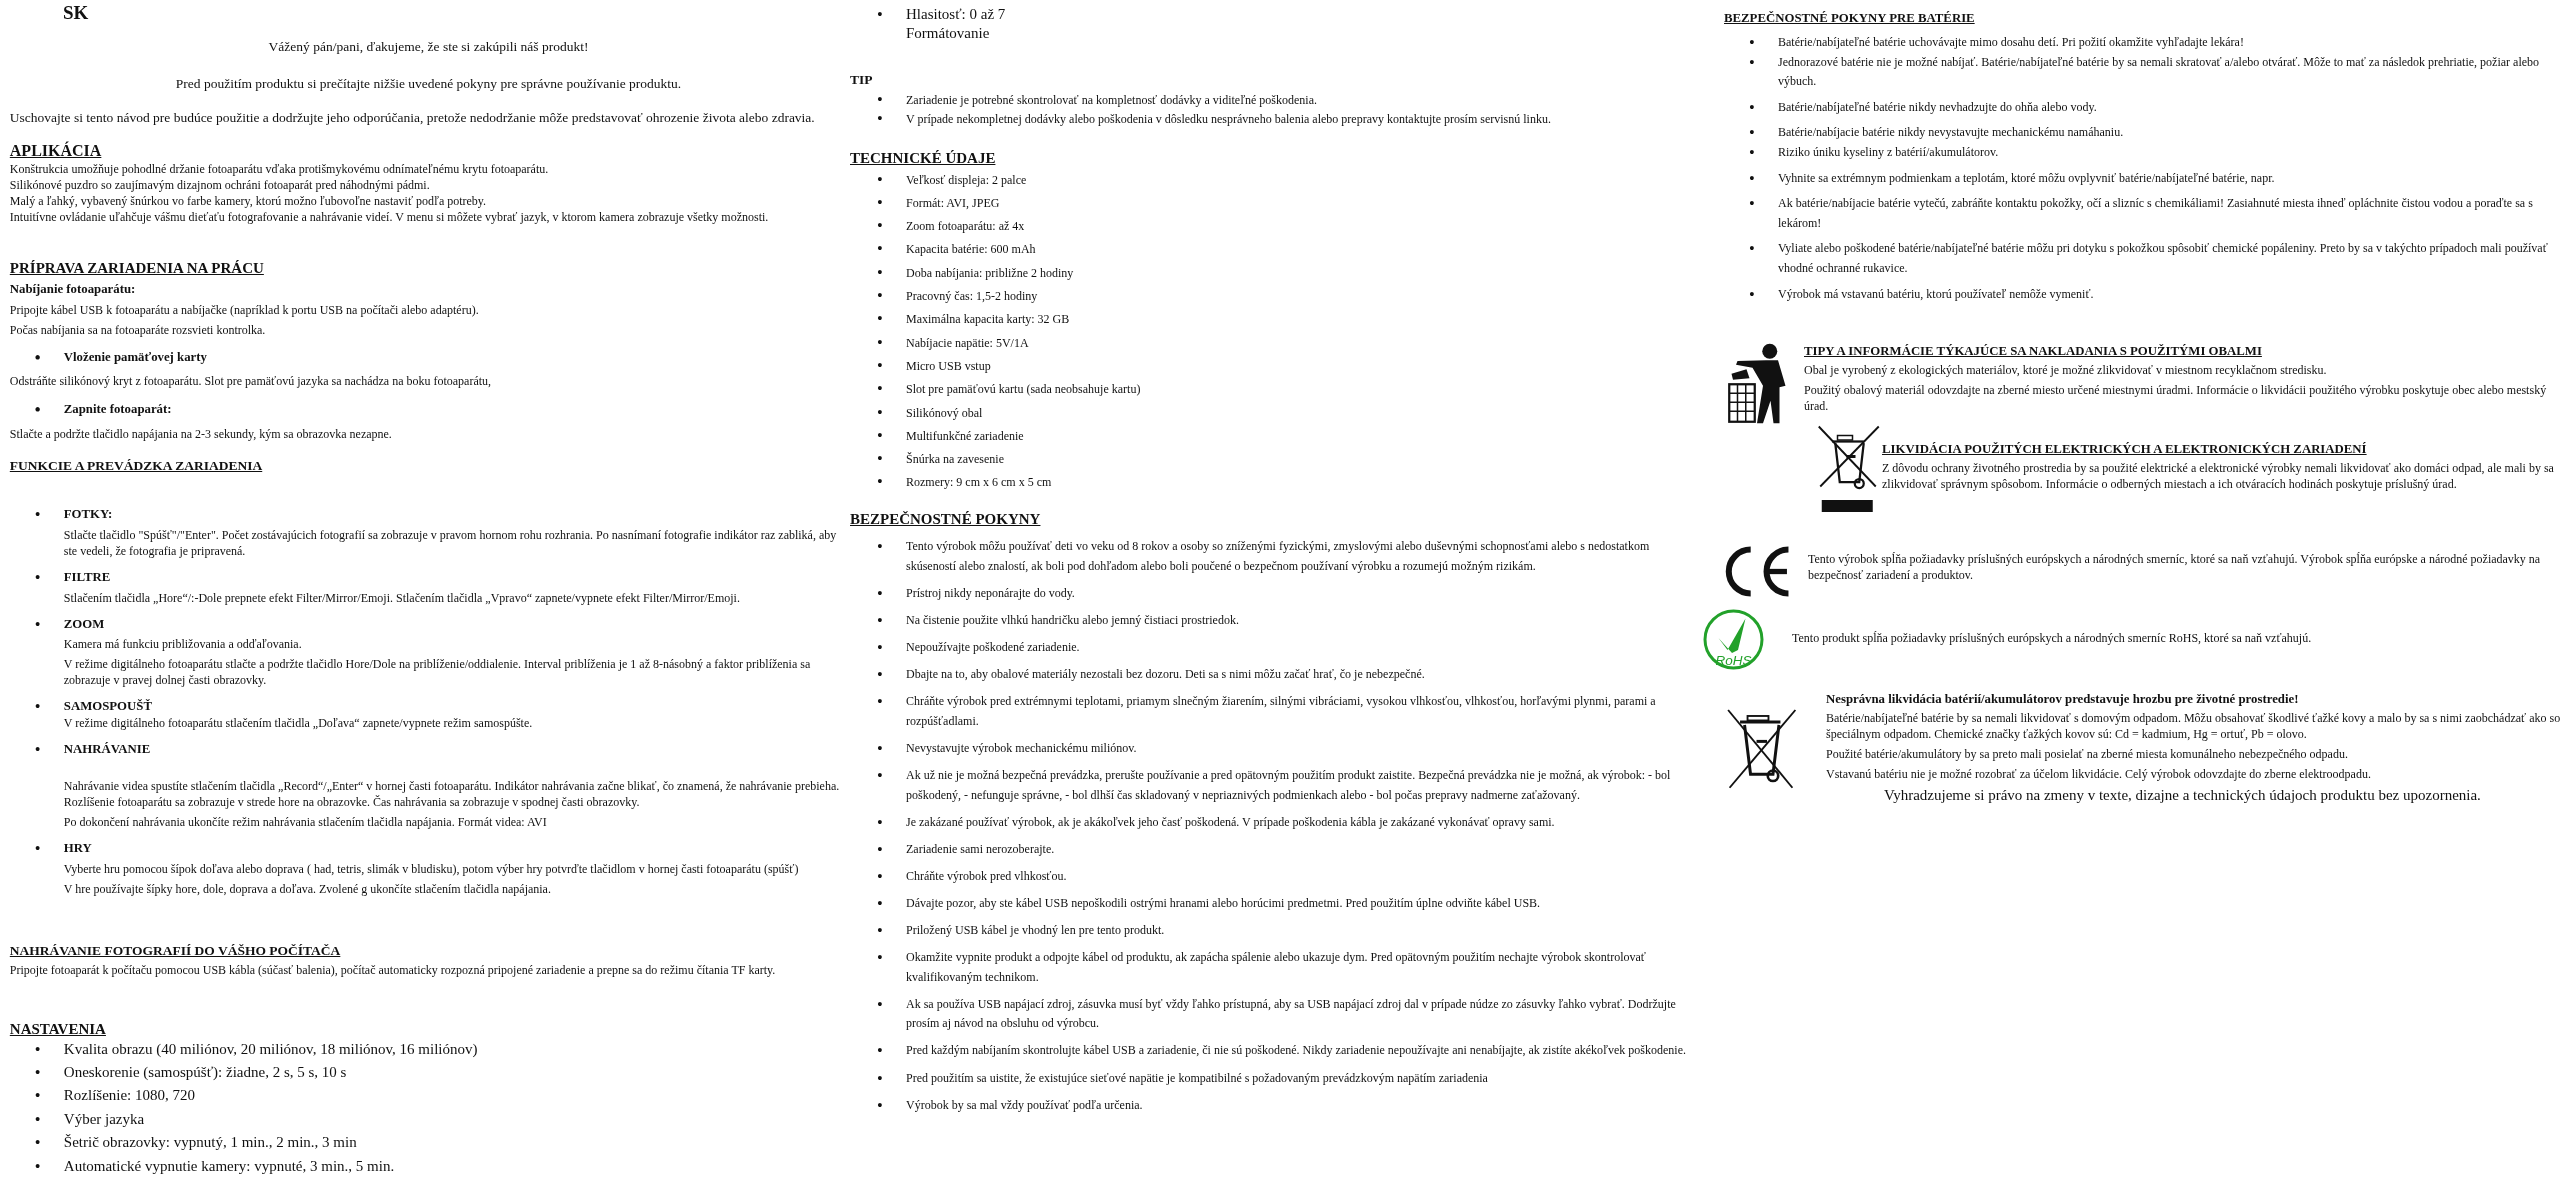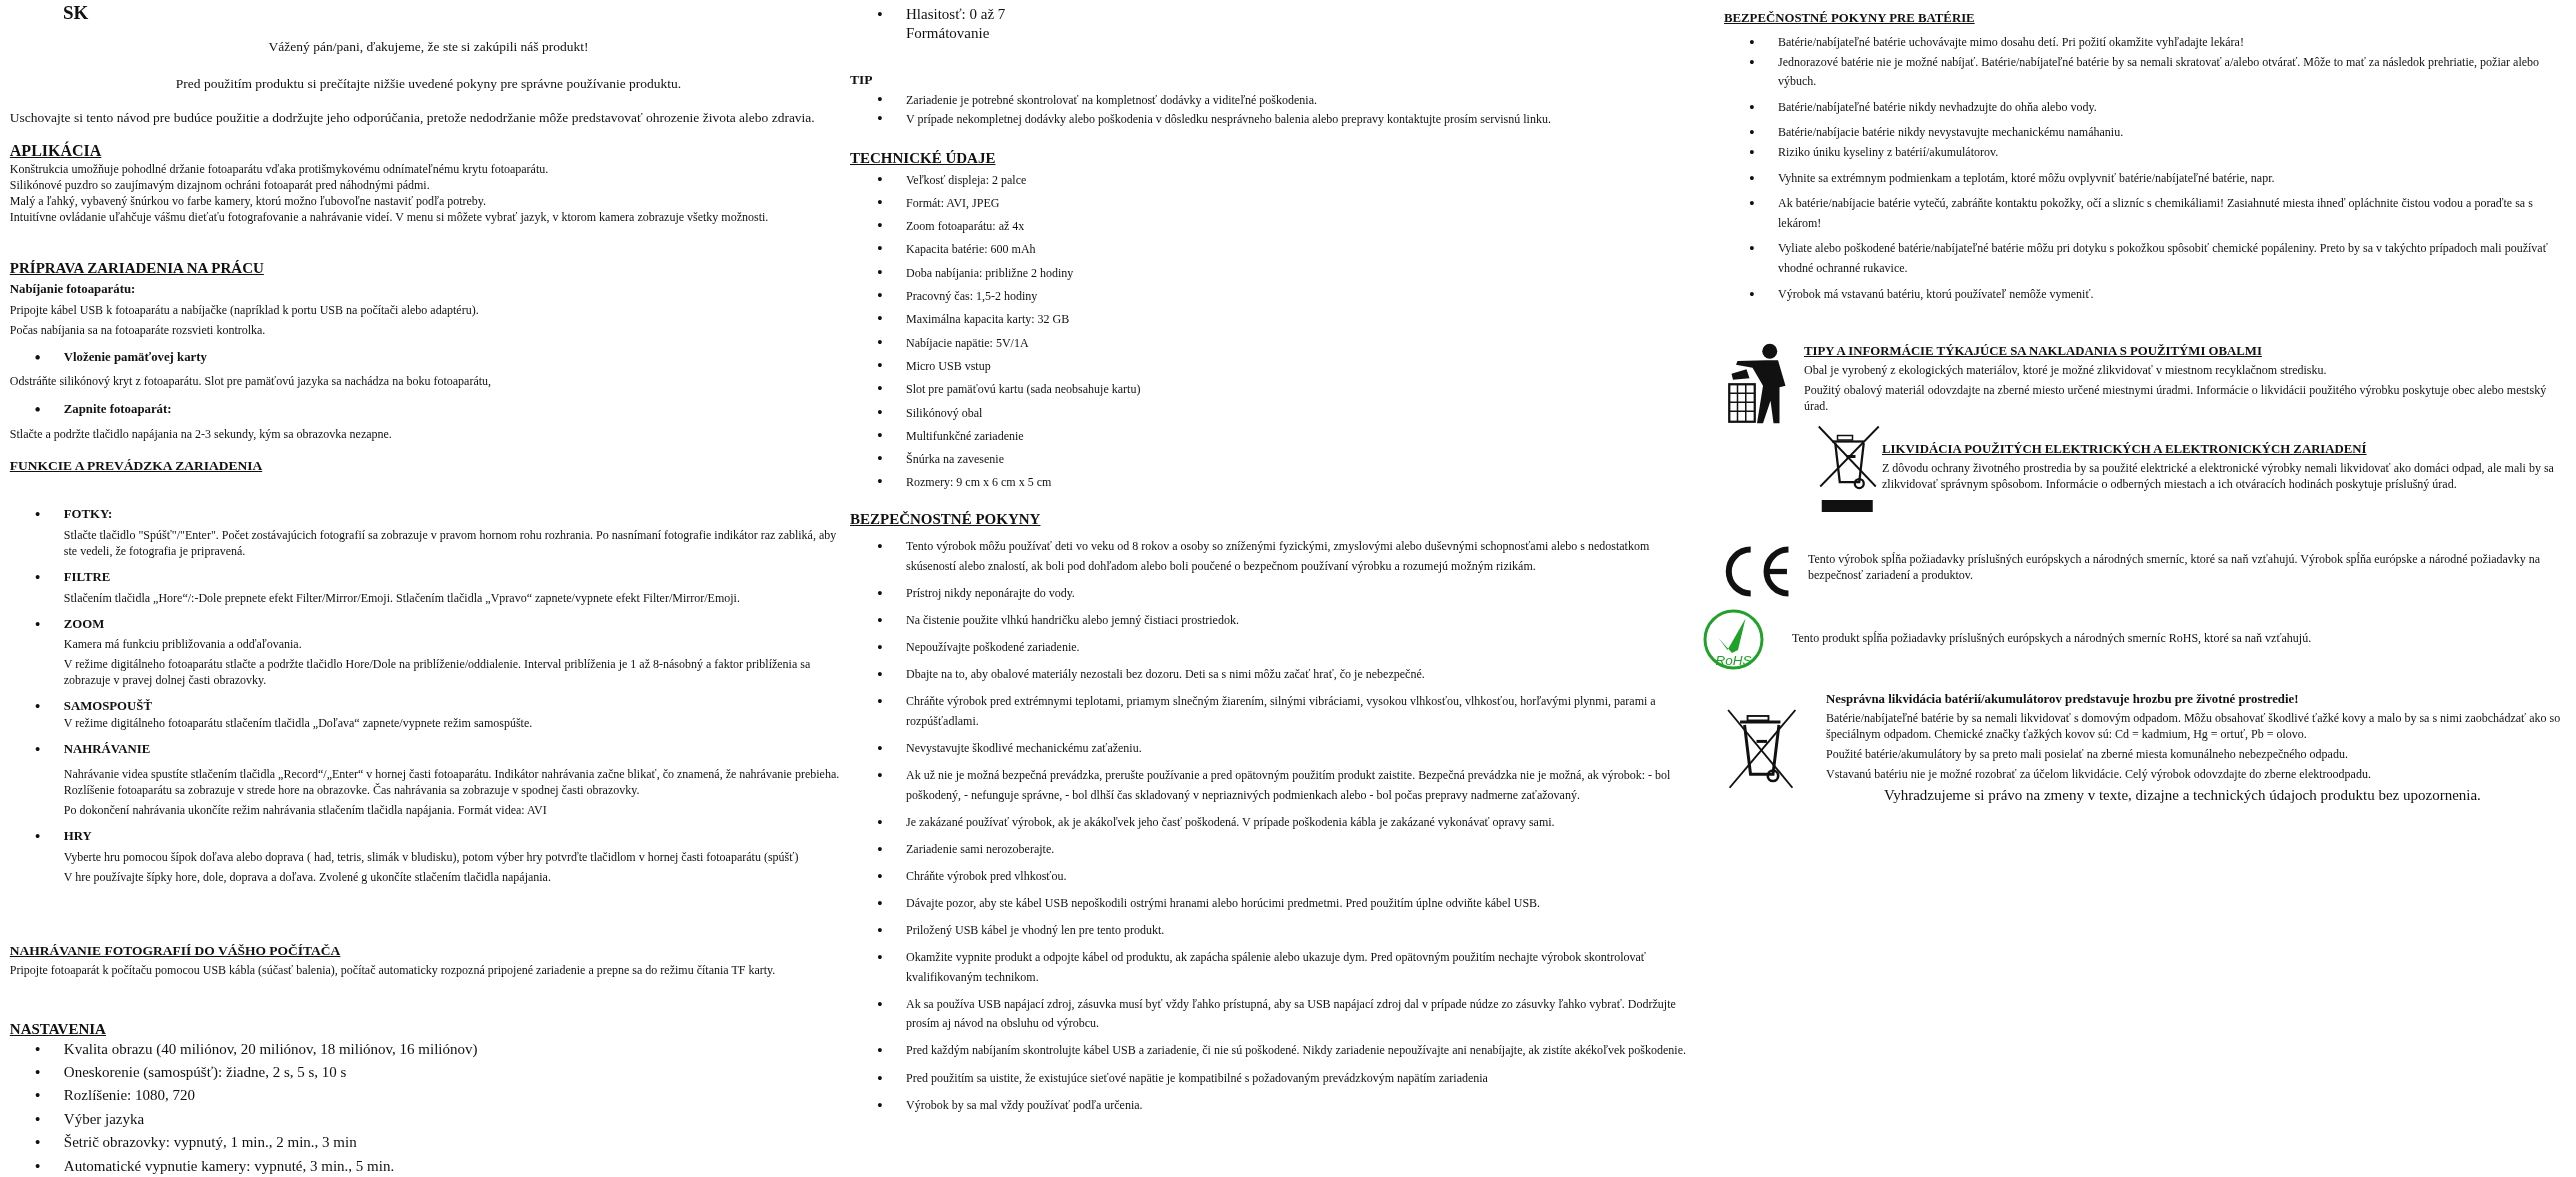--- a/index.html
+++ b/index.html
@@ -66,21 +66,21 @@
         <div class="hb" style="line-height: 18px;">ZOOM</div>
         <p style="line-height: 16px; margin-top: 3.8px;">Kamera má funkciu približovania a odďaľovania.</p>
         <p style="line-height: 16px; margin-top: 3.8px;">V režime digitálneho fotoaparátu stlačte a podržte tlačidlo Hore/Dole na priblíženie/oddialenie. Interval priblíženia je 1 až 8-násobný a faktor priblíženia sa zobrazuje v pravej dolnej časti obrazovky.</p>
       </li>
       <li class="bul" style="margin-bottom: 9px;">
         <div class="hb" style="line-height: 18px;">SAMOSPOUŠŤ</div>
         <p style="line-height: 16px; margin-top: 0;">V režime digitálneho fotoaparátu stlačením tlačidla „Doľava“ zapnete/vypnete režim samospúšte.</p>
       </li>
       <li class="bul" style="margin-bottom: 9px;">
         <div class="hb" style="line-height: 18px;">NAHRÁVANIE</div>
-        <p style="line-height: 16px; margin-top: 8px;">Nahrávanie videa spustíte stlačením tlačidla „Record“/„Enter“ v hornej časti fotoaparátu. Indikátor nahrávania začne blikať, čo znamená, že nahrávanie prebieha. Rozlíšenie fotoaparátu sa zobrazuje v strede hore na obrazovke. Čas nahrávania sa zobrazuje v spodnej časti obrazovky.</p>
+        <p style="line-height: 16px; margin-top: 20px;">Nahrávanie videa spustíte stlačením tlačidla „Record“/„Enter“ v hornej časti fotoaparátu. Indikátor nahrávania začne blikať, čo znamená, že nahrávanie prebieha. Rozlíšenie fotoaparátu sa zobrazuje v strede hore na obrazovke. Čas nahrávania sa zobrazuje v spodnej časti obrazovky.</p>
         <p style="line-height: 16px; margin-top: 3.8px;">Po dokončení nahrávania ukončíte režim nahrávania stlačením tlačidla napájania. Formát videa: AVI</p>
       </li>
       <li class="bul" style="margin-bottom: 9px;">
         <div class="hb" style="line-height: 18px;">HRY</div>
         <p style="line-height: 16px; margin-top: 3.8px;">Vyberte hru pomocou šípok doľava alebo doprava ( had, tetris, slimák v bludisku), potom výber hry potvrďte tlačidlom v hornej časti fotoaparátu (spúšť)</p>
         <p style="line-height: 16px; margin-top: 3.8px;">V hre používajte šípky hore, dole, doprava a doľava. Zvolené g ukončíte stlačením tlačidla napájania.</p>
       </li>
     </ul>
 </div>
 
@@ -140,21 +140,21 @@
 
 <div class="abs" style="left:850px; top:510px; width:842px; font-size:12px;">
   <div class="h" style="font-size:15px; line-height:19.6px;">BEZPEČNOSTNÉ POKYNY</div>
   <ul id="safety-list" style="margin-left:56px; margin-top:7.5px;">
       <li class="bul" style="line-height: 19.6px; margin-bottom: 7.5px;">Tento výrobok môžu používať deti vo veku od 8 rokov a osoby so zníženými fyzickými, zmyslovými alebo duševnými schopnosťami alebo s nedostatkom skúseností alebo znalostí, ak boli pod dohľadom alebo boli poučené o bezpečnom používaní výrobku a rozumejú možným rizikám.</li>
       <li class="bul" style="line-height: 19.6px; margin-bottom: 7.5px;">Prístroj nikdy neponárajte do vody.</li>
       <li class="bul" style="line-height: 19.6px; margin-bottom: 7.5px;">Na čistenie použite vlhkú handričku alebo jemný čistiaci prostriedok.</li>
       <li class="bul" style="line-height: 19.6px; margin-bottom: 7.5px;">Nepoužívajte poškodené zariadenie.</li>
       <li class="bul" style="line-height: 19.6px; margin-bottom: 7.5px;">Dbajte na to, aby obalové materiály nezostali bez dozoru. Deti sa s nimi môžu začať hrať, čo je nebezpečné.</li>
       <li class="bul" style="line-height: 19.6px; margin-bottom: 7.5px;">Chráňte výrobok pred extrémnymi teplotami, priamym slnečným žiarením, silnými vibráciami, vysokou vlhkosťou, vlhkosťou, horľavými plynmi, parami a rozpúšťadlami.</li>
-      <li class="bul" style="line-height: 19.6px; margin-bottom: 7.5px;">Nevystavujte škodlivé mechanickému zaťaženiu.</li>
+      <li class="bul" style="line-height: 19.6px; margin-bottom: 7.5px;">Nevystavujte výrobok mechanickému miliónov.</li>
       <li class="bul" style="line-height: 19.6px; margin-bottom: 7.5px;">Ak už nie je možná bezpečná prevádzka, prerušte používanie a pred opätovným použitím produkt zaistite. Bezpečná prevádzka nie je možná, ak výrobok: - bol poškodený, - nefunguje správne, - bol dlhší čas skladovaný v nepriaznivých podmienkach alebo - bol počas prepravy nadmerne zaťažovaný.</li>
       <li class="bul" style="line-height: 19.6px; margin-bottom: 7.5px;">Je zakázané používať výrobok, ak je akákoľvek jeho časť poškodená. V prípade poškodenia kábla je zakázané vykonávať opravy sami.</li>
       <li class="bul" style="line-height: 19.6px; margin-bottom: 7.5px;">Zariadenie sami nerozoberajte.</li>
       <li class="bul" style="line-height: 19.6px; margin-bottom: 7.5px;">Chráňte výrobok pred vlhkosťou.</li>
       <li class="bul" style="line-height: 19.6px; margin-bottom: 7.5px;">Dávajte pozor, aby ste kábel USB nepoškodili ostrými hranami alebo horúcimi predmetmi. Pred použitím úplne odviňte kábel USB.</li>
       <li class="bul" style="line-height: 19.6px; margin-bottom: 7.5px;">Priložený USB kábel je vhodný len pre tento produkt.</li>
       <li class="bul" style="line-height: 19.6px; margin-bottom: 7.5px;">Okamžite vypnite produkt a odpojte kábel od produktu, ak zapácha spálenie alebo ukazuje dym. Pred opätovným použitím nechajte výrobok skontrolovať kvalifikovaným technikom.</li>
       <li class="bul" style="line-height: 19.6px; margin-bottom: 7.5px;">Ak sa používa USB napájací zdroj, zásuvka musí byť vždy ľahko prístupná, aby sa USB napájací zdroj dal v prípade núdze zo zásuvky ľahko vybrať. Dodržujte prosím aj návod na obsluhu od výrobcu.</li>
       <li class="bul" style="line-height: 19.6px; margin-bottom: 7.5px;">Pred každým nabíjaním skontrolujte kábel USB a zariadenie, či nie sú poškodené. Nikdy zariadenie nepoužívajte ani nenabíjajte, ak zistíte akékoľvek poškodenie.</li>
       <li class="bul" style="line-height: 19.6px; margin-bottom: 7.5px;">Pred použitím sa uistite, že existujúce sieťové napätie je kompatibilné s požadovaným prevádzkovým napätím zariadenia</li>

